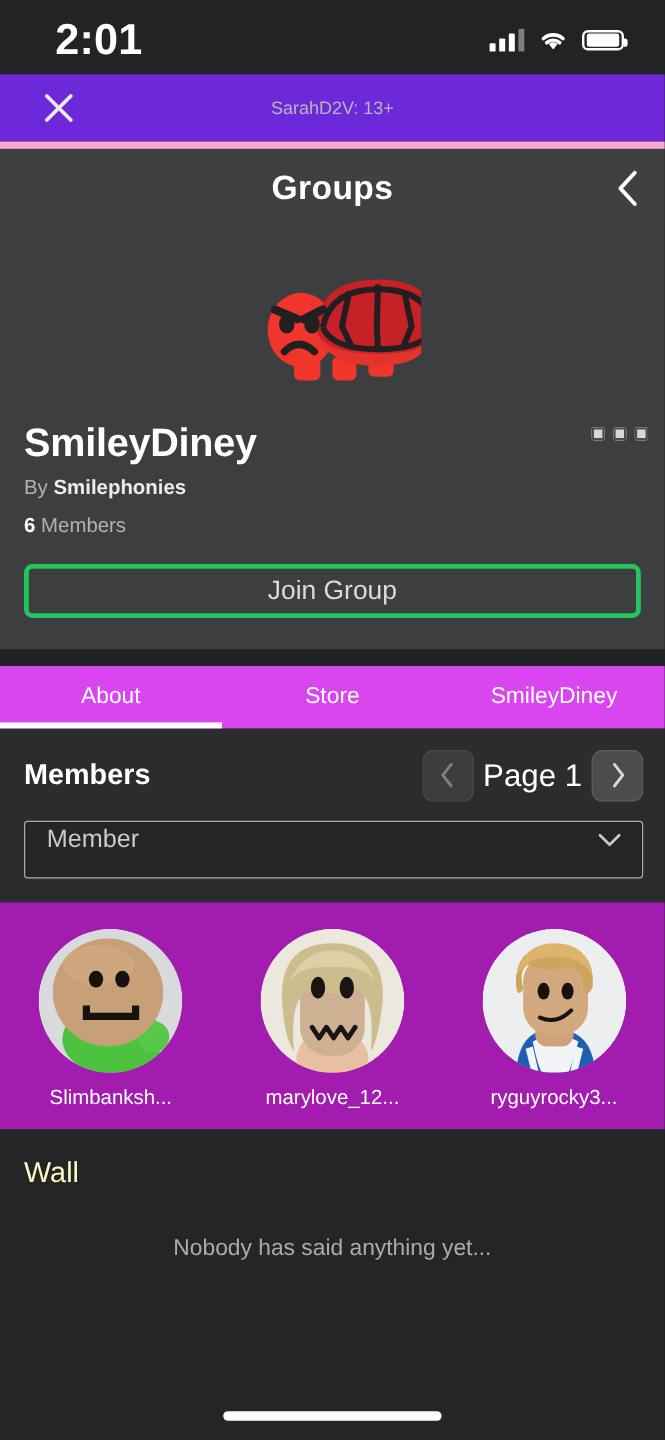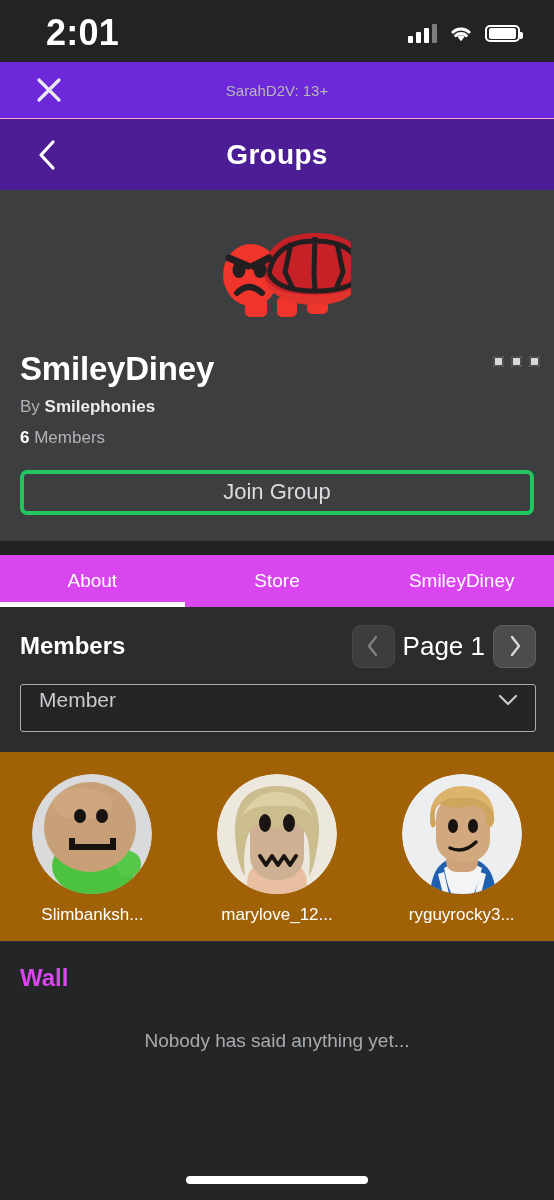--- a/index.html
+++ b/index.html
@@ -61,24 +61,25 @@
   .age-label{
     position:absolute; left:0; right:0;
     text-align:center;
     color:#b6b8ba; font-size:15px;
     pointer-events:none;
   }
 
   
   .navbar{
     height:72px;
-    background:#4c1d95;
-    border-top:1px solid #f9a8d4;
+    background:#404040;
+    border-top:6px solid #f9a8d4;
     display:flex; align-items:center;
     position:relative;
+    justify-content:flex-end;
   }
   .back-btn{
     width:62px; margin-left:16px;
     display:flex; align-items:center; justify-content:center;
     cursor:pointer;
   }
   .nav-title{
     position:absolute; left:0; right:0; text-align:center;
     color:#fff; font-size:28px; font-weight:700;
     pointer-events:none; letter-spacing:.3px;
@@ -165,40 +166,40 @@
     width:100%; height:48px;
     background:#232527;
     border:1px solid #a9abad; border-radius:3px;
     display:flex; align-items:center; justify-content:space-between;
     padding:0 16px 16px 18px; cursor:pointer;
   }
   .role-select span{ color:#c8cacc; font-size:21px; }
 
   
   .avatars{
-    background:#a16207;
+    background:#a21caf;
     display:flex; padding:22px 0 16px 0;
   }
   .avatar-cell{
     flex:1; display:flex; flex-direction:column;
     align-items:center; cursor:pointer;
   }
   .avatar-img{
     width:120px; height:120px; border-radius:50%;
     overflow:hidden; position:relative;
   }
   .avatar-name{
     margin-top:11px; color:#fff; font-size:17px;
     max-width:130px; text-align:center;
     white-space:nowrap; overflow:hidden;
   }
 
   
   .wall{ background:#232527; padding:22px 20px 0 20px; height:268px; border-top:1px solid #2e3032;}
-  .wall-title{ color:#d946ef; font-size:24px; font-weight:700; }
+  .wall-title{ color:#fef9c3; font-size:24px; font-weight:400; }
   .wall-empty{
     margin-top:38px; text-align:center;
     color:#a9abad; font-size:19px;
   }
 
   
   .home-bar{
     position:absolute; left:50%; transform:translateX(-50%);
     bottom:16px; width:182px; height:8px;
     background:#fff; border-radius:4px;

